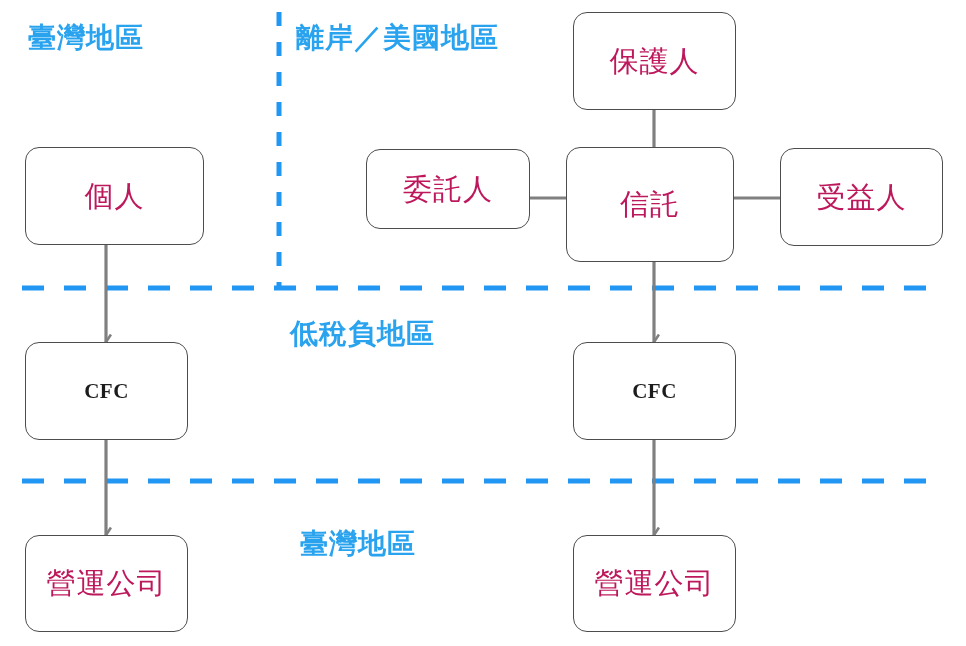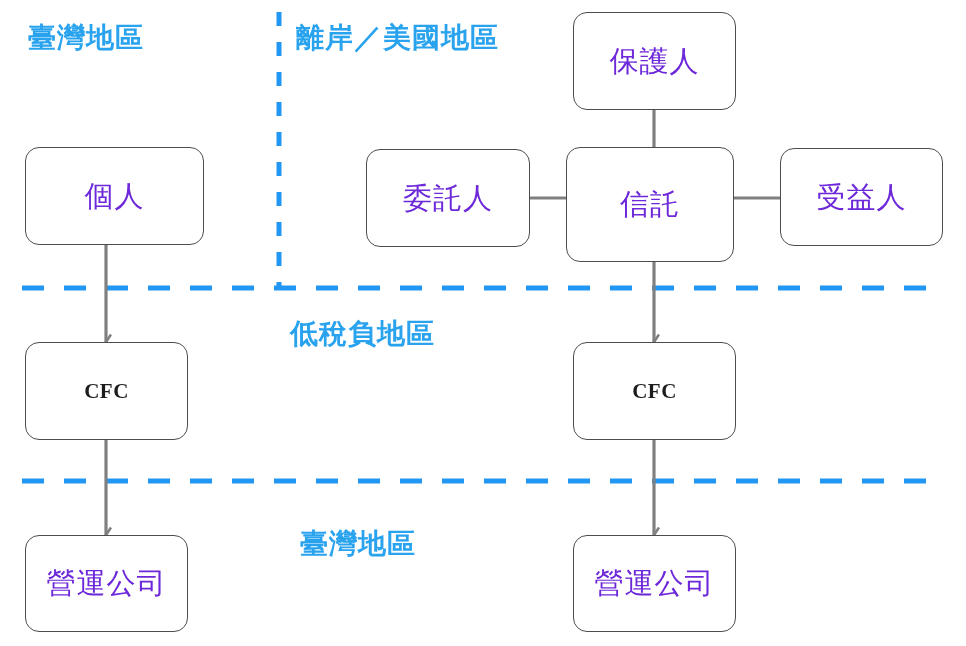--- a/index.html
+++ b/index.html
@@ -32,21 +32,21 @@
     background: #ffffff;
     display: flex;
     align-items: center;
     justify-content: center;
     color: #404040;
   }
   .node-label-cjk {
     font-family: "DejaVu Serif", "Liberation Serif", serif;
     font-size: 29px;
     letter-spacing: 1px;
-    color: #6d28d9;
+    color: #be185d;
     line-height: 1;
     white-space: nowrap;
   }
   .node-label-latin {
     font-family: "Liberation Serif", "DejaVu Serif", serif;
     font-size: 21px;
     font-weight: 700;
     color: #1c1c1c;
     letter-spacing: 0.5px;
     line-height: 1;
@@ -105,21 +105,21 @@
   <div class="zone-label" style="left:300px; top:530px;">臺灣地區</div>
 
   <div class="node-box" style="left:25px; top:147px; width:179px; height:98px;">
     <span class="node-label-cjk">個人</span>
   </div>
 
   <div class="node-box" style="left:573px; top:12px; width:163px; height:98px;">
     <span class="node-label-cjk">保護人</span>
   </div>
 
-  <div class="node-box" style="left:366px; top:149px; width:164px; height:98px;">
+  <div class="node-box" style="left:366px; top:149px; width:164px; height:80px;">
     <span class="node-label-cjk">委託人</span>
   </div>
 
   <div class="node-box" style="left:566px; top:147px; width:168px; height:115px;">
     <span class="node-label-cjk">信託</span>
   </div>
 
   <div class="node-box" style="left:780px; top:148px; width:163px; height:98px;">
     <span class="node-label-cjk">受益人</span>
   </div>

